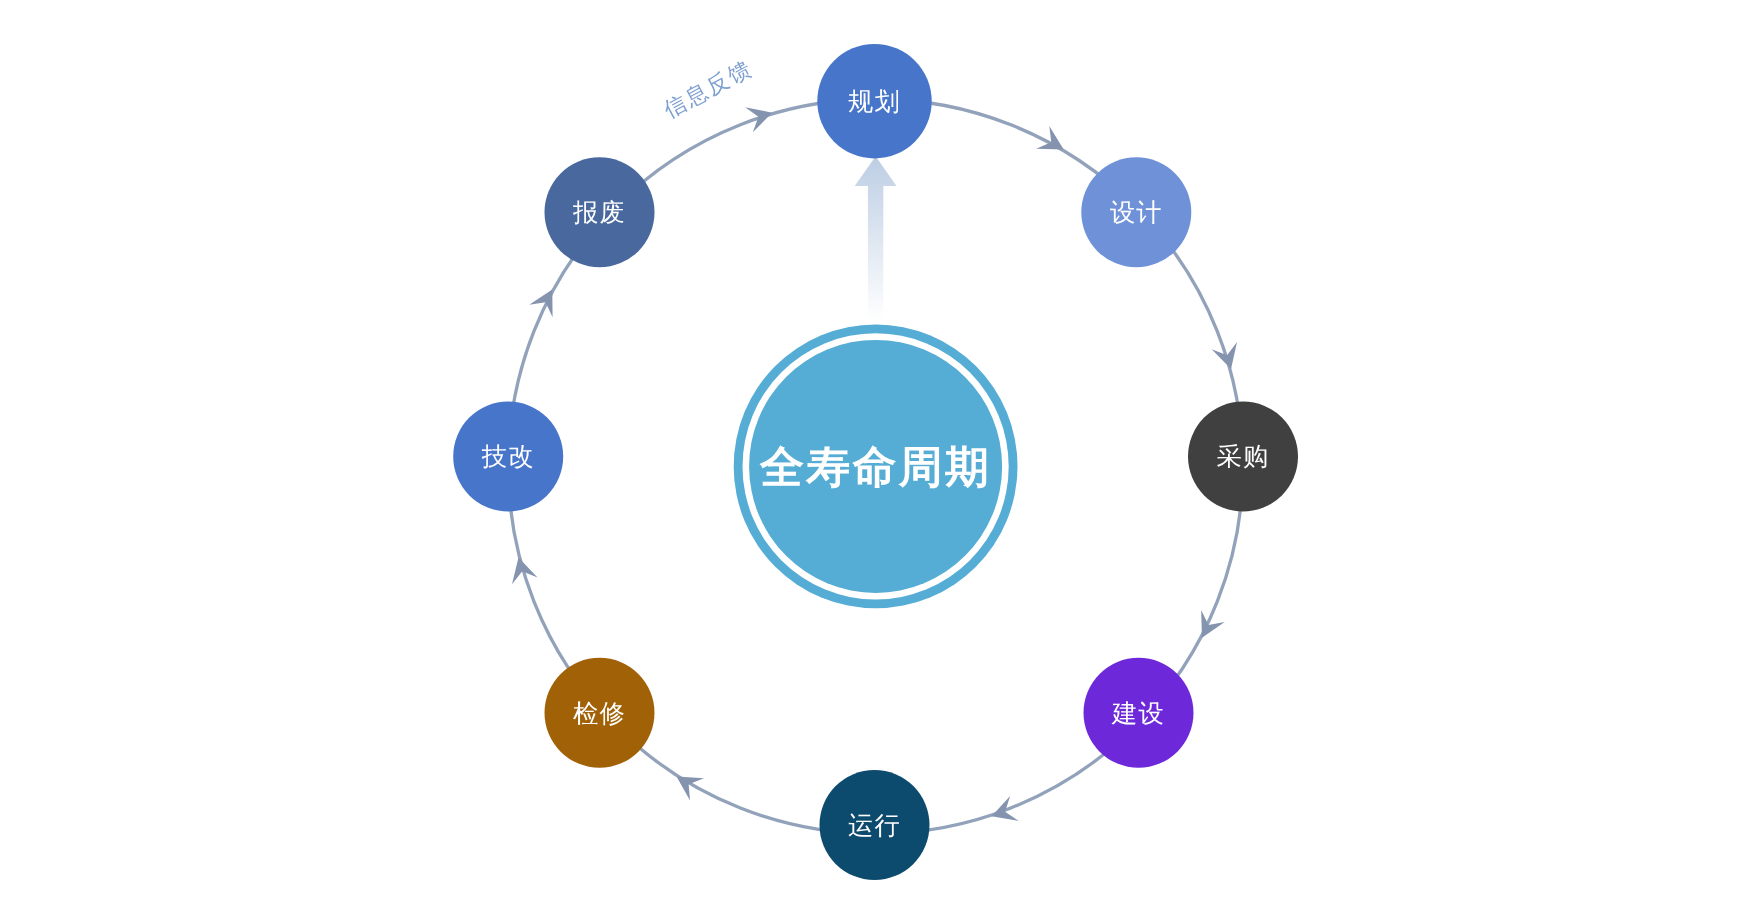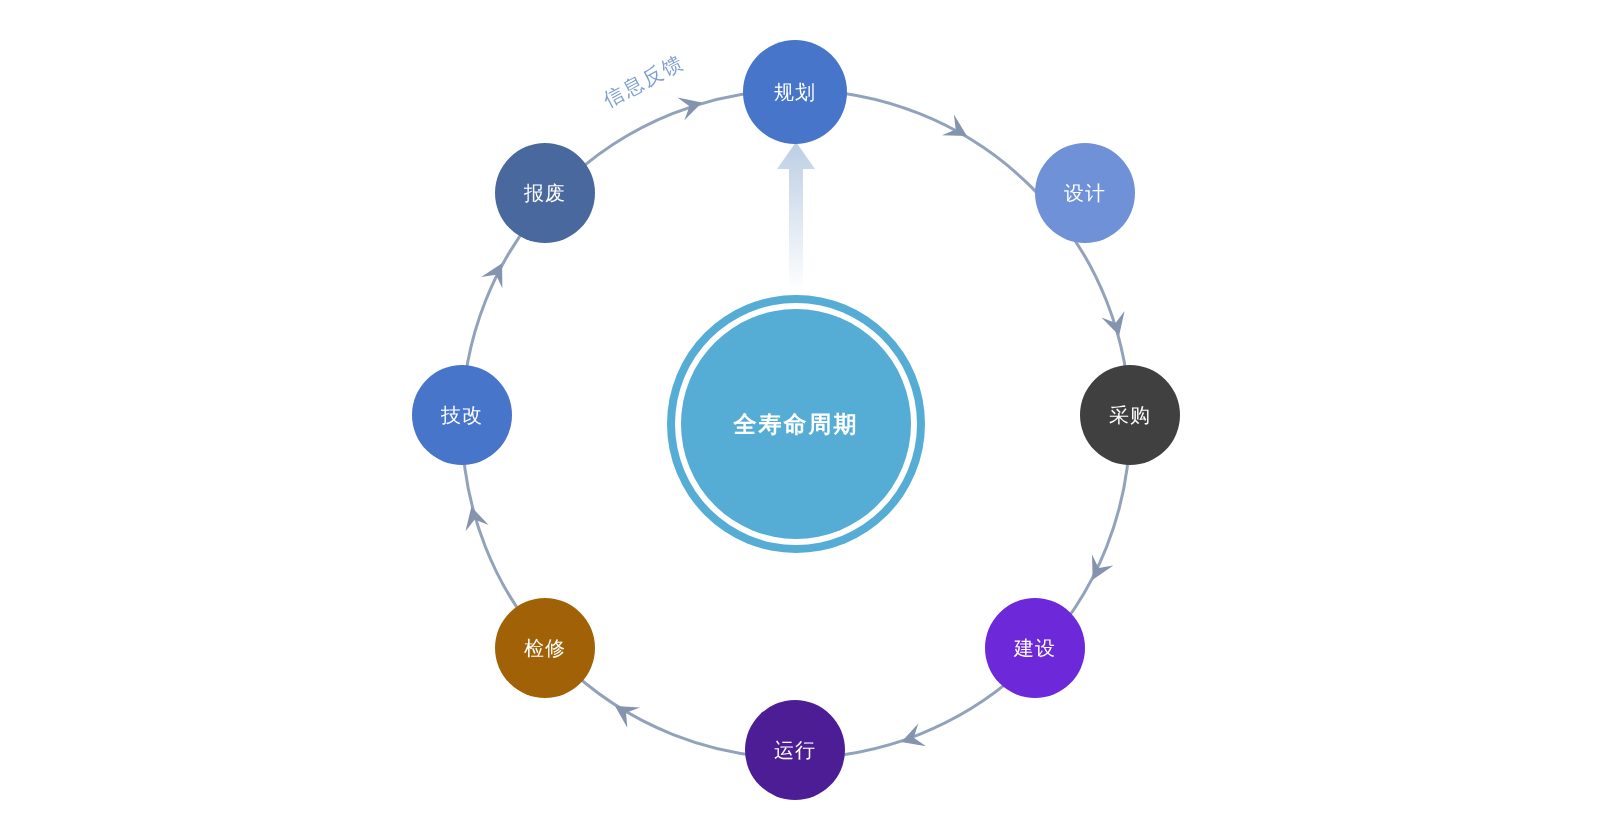--- a/index.html
+++ b/index.html
@@ -7,33 +7,33 @@
   .stage{position:relative;width:1598px;height:836px;background:#ffffff;overflow:hidden;}
   .ring-svg{position:absolute;left:0;top:0;width:1598px;height:836px;}
 
   
   .center-circle{
     position:absolute;left:681px;top:309px;width:230px;height:230px;
     border-radius:50%;background:#55acd4;
     box-shadow:0 0 0 6px #ffffff, 0 0 0 14px #55acd4;
     display:flex;align-items:center;justify-content:center;
   }
-  .center-label{color:#ffffff;font-size:23px;font-weight:bold;letter-spacing:2px;}
+  .center-label{color:#ffffff;font-size:40px;font-weight:bold;letter-spacing:2px;}
 
   
   .node{
     position:absolute;width:100px;height:100px;border-radius:50%;
     display:flex;align-items:center;justify-content:center;
-    color:#ffffff;font-size:20px;letter-spacing:1px;
+    color:#ffffff;font-size:23px;letter-spacing:1px;
   }
   .n0{left:743px;top:40px;width:104px;height:104px;background:#4675ca;} 
-  .n1{left:1035px;top:143px;background:#6f91d8;text-align:right;}   
+  .n1{left:983px;top:143px;background:#6f91d8;text-align:right;}   
   .n2{left:1080px;top:365px;background:#404040;}  
   .n3{left:985px;top:598px;background:#6d28d9;}   
-  .n4{left:745px;top:700px;background:#4c1d95;}   
+  .n4{left:745px;top:700px;background:#0c4a6e;}   
   .n5{left:495px;top:598px;background:#a16207;}   
   .n6{left:412px;top:365px;background:#4675ca;}   
   .n7{left:495px;top:143px;background:#49689e;}   
 
   .feedback-label{
     position:absolute;left:598px;top:60px;width:120px;
     color:#7d9fd0;font-size:20px;letter-spacing:2px;
     transform:rotate(-28deg);transform-origin:center;
   }
 </style>

